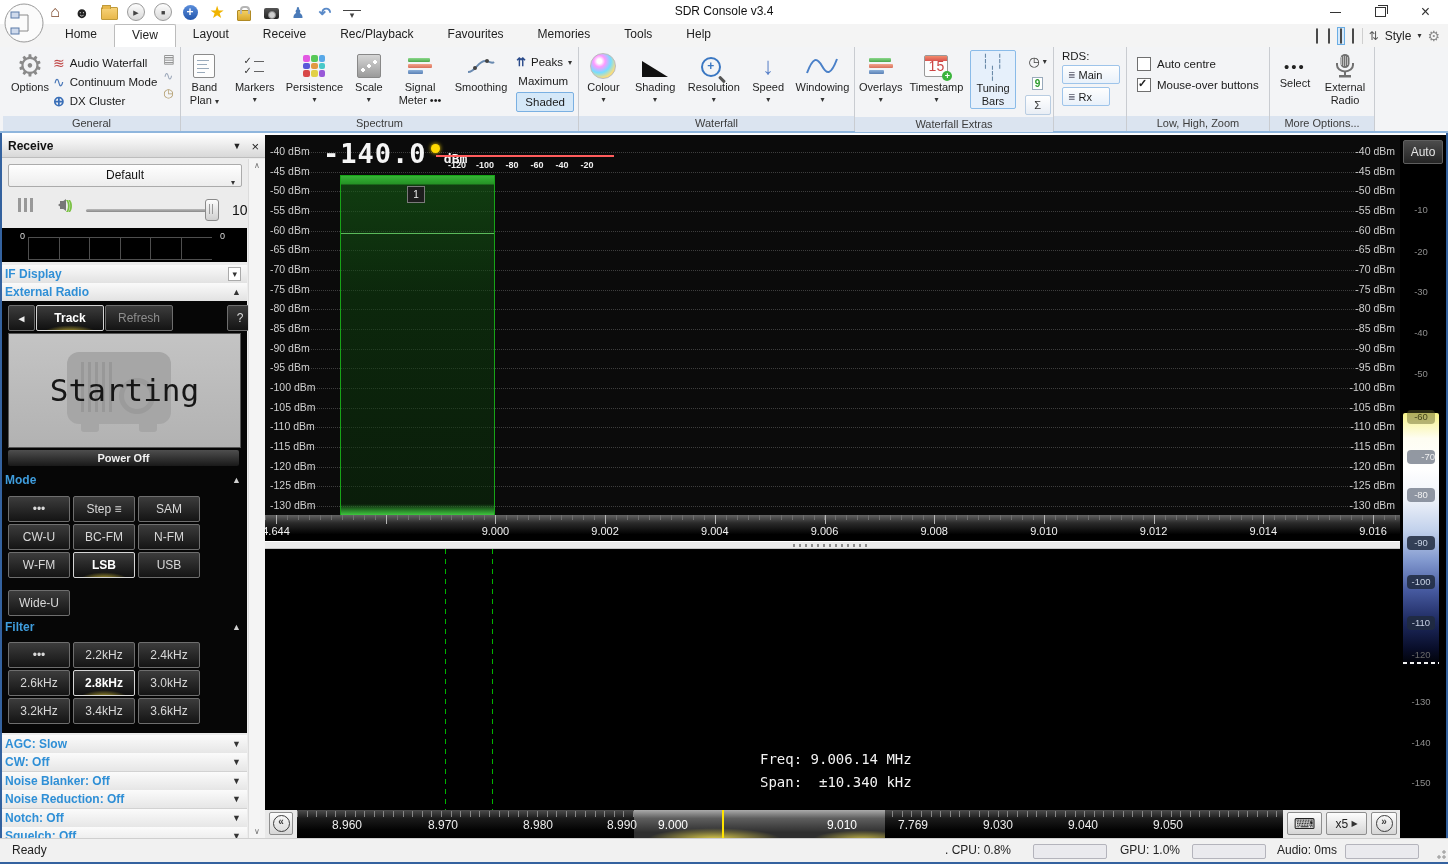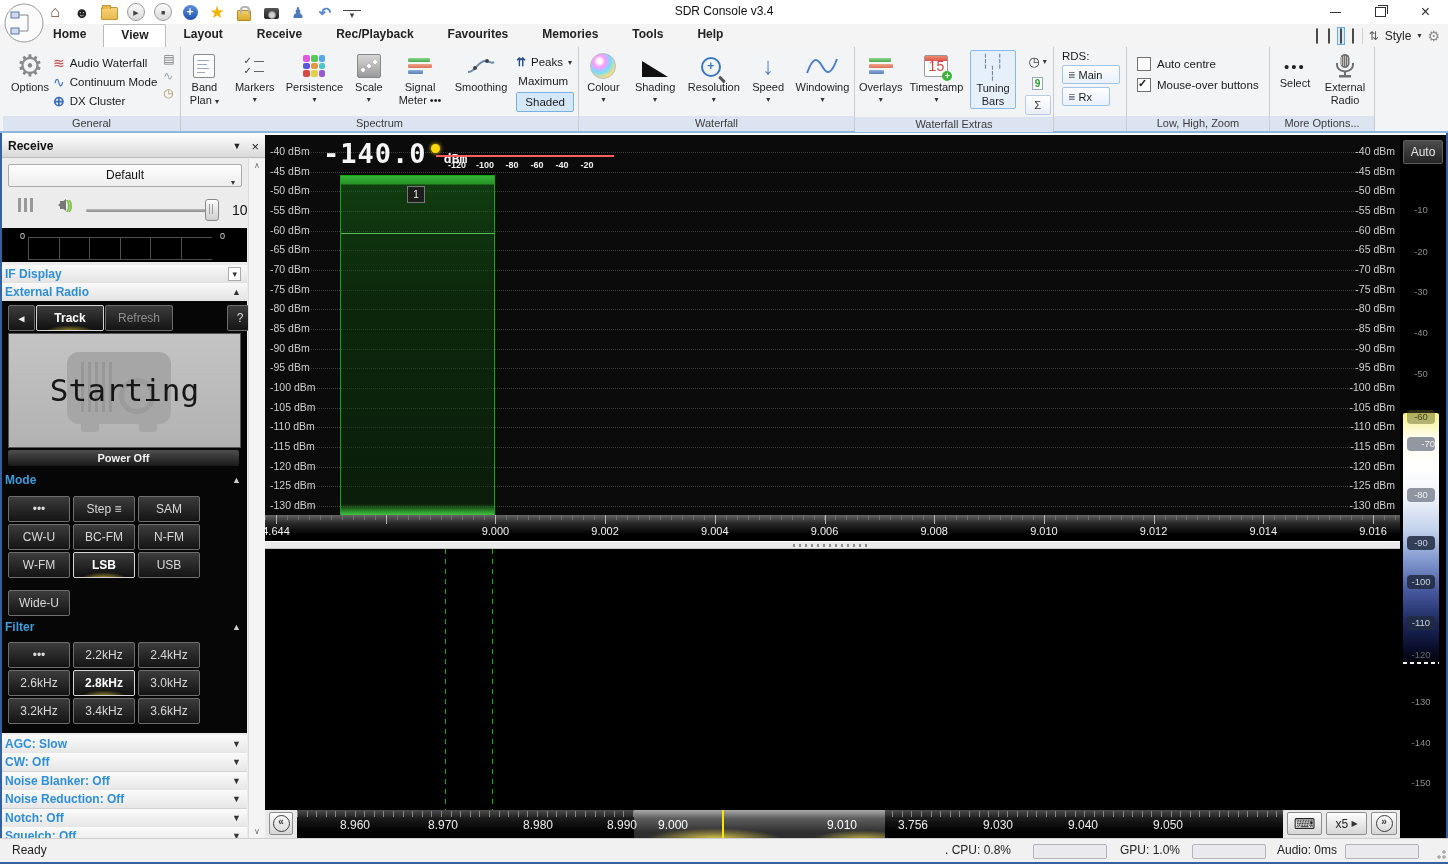--- a/index.html
+++ b/index.html
@@ -20,21 +20,21 @@
   .qi-cam{width:15px;height:11px;background:linear-gradient(#555,#222);border-radius:2px;position:relative;margin-top:3px;}
   .qi-cam::before{content:"";position:absolute;left:4.5px;top:2.5px;width:6px;height:6px;border-radius:50%;background:#cfcfcf;border:1px solid #888;}
   #win-title{position:absolute;left:0;right:0;top:4px;text-align:center;font-size:12px;color:#111;}
   #win-controls{position:absolute;right:0;top:0;height:24px;display:flex;}
   .wbtn{width:45px;height:24px;display:flex;align-items:center;justify-content:center;color:#333;font-size:13px;}
   .wmin{width:11px;height:1px;background:#333;display:inline-block;}
   .wmax{width:9px;height:8px;border:1px solid #333;display:inline-block;position:relative;background:#fff;}
   .wmax::before{content:"";position:absolute;left:2px;top:-3px;width:9px;height:8px;border:1px solid #333;border-left:none;border-bottom:none;}
   
   #tabrow{position:absolute;left:0;top:24px;width:1448px;height:23px;background:#f4f4f4;border-bottom:1px solid #d9d9d9;}
-  #tabs{position:absolute;left:36px;top:0;height:23px;display:flex;font-weight:bold;}
+  #tabs{position:absolute;left:48px;top:0;height:23px;display:flex;}
   .tab{padding:3px 17px 0 17px;height:20px;font-size:12px;color:#222;}
   .tab.active{background:#fff;border:1px solid #bcbcbc;border-bottom:none;border-radius:2px 2px 0 0;}
   #tab-right{position:absolute;right:8px;top:1px;display:flex;align-items:center;gap:6px;height:21px;}
   .mon-wrap{padding:1px 2px;}
   .mon-wrap.sel{outline:1px solid #6aaDe4;background:#d6e9fa;}
   .mon{width:18px;height:13px;border:1px solid #4a4a4a;border-radius:2px;background:linear-gradient(135deg,#9fd0f5,#2f74b8);position:relative;}
   .mon::after{content:"";position:absolute;left:4px;right:4px;bottom:-4px;height:3px;background:#bbb;}
   .tsep{width:1px;height:16px;background:#cfcfcf;}
   
   #ribbon{position:absolute;left:0;top:47px;width:1448px;height:86px;background:#f3f4f6;border-bottom:2px solid #8fb6dd;display:flex;padding-left:3px;box-sizing:border-box;}
@@ -714,38 +714,40 @@
     </div>
 </div>
 
 <div id="divider">
   <div id="div-handle"></div>
 </div>
 
 <div id="waterfall">
   <div class="wf-dash" style="left:180px"></div>
   <div class="wf-dash" style="left:227px"></div>
+  <div id="wf-text"><span>Freq: 9.006.14 MHz</span>
+<span>Span:  ±10.340 kHz</span></div>
 </div>
 
 <div id="navigator">
   <div class="navbtn" style="left:4px;width:24px">
       <span class="nav-circ">«</span>
     </div>
   <div id="nav-scale">
     <div id="nav-ticks"></div>
     <div id="nav-highlight"></div>
     <div id="nav-yellow"></div>
     <div id="nav-labels">
-        <div class="nav-lab" style="left: 28px;">8.960</div>
+        <div class="nav-lab" style="left: 20px;">8.960</div>
         <div class="nav-lab" style="left: 116px;">8.970</div>
         <div class="nav-lab" style="left: 211px;">8.980</div>
         <div class="nav-lab" style="left: 295px;">8.990</div>
         <div class="nav-lab" style="left: 346px; color: rgb(253, 253, 253);">9.000</div>
         <div class="nav-lab" style="left: 515px; color: rgb(253, 253, 253);">9.010</div>
-        <div class="nav-lab" style="left: 586px;">3.756</div>
+        <div class="nav-lab" style="left: 586px;">7.769</div>
         <div class="nav-lab" style="left: 671px;">9.030</div>
         <div class="nav-lab" style="left: 756px;">9.040</div>
         <div class="nav-lab" style="left: 841px;">9.050</div>
       </div>
   </div>
   <div class="navbtn" style="left:1022px;width:35px">
       <span style="font-size:15px">⌨</span>
     </div>
   <div class="navbtn" style="left:1061px;width:41px">
     <span style="font-size:12px">x5</span>&nbsp;<span class="caret">▶</span>
@@ -759,21 +761,21 @@
   <div id="auto-btn">Auto</div>
   <div id="rp-strip"></div>
   <div id="rp-marker"></div>
   <div id="rp-labels">
       <div class="rp-lab" style="top: 69px;">-10</div>
       <div class="rp-lab" style="top: 111px;">-20</div>
       <div class="rp-lab" style="top: 151px;">-30</div>
       <div class="rp-lab" style="top: 192px;">-40</div>
       <div class="rp-lab" style="top: 233px;">-50</div>
       <div class="rp-badge olive" style="top: 275px;">-60</div>
-      <div class="rp-badge light" style="top: 302px; text-align: right;">-70</div>
+      <div class="rp-badge light" style="top: 315px; text-align: right;">-70</div>
       <div class="rp-badge light" style="top: 353px;">-80</div>
       <div class="rp-badge" style="top: 401px;">-90</div>
       <div class="rp-badge" style="top: 440px;">-100</div>
       <div class="rp-badge" style="top: 481px;">-110</div>
       <div class="rp-lab" style="top: 514px; color: rgb(106, 106, 106);">-120</div>
       <div class="rp-lab" style="top: 561px;">-130</div>
       <div class="rp-lab" style="top: 602px;">-140</div>
       <div class="rp-lab" style="top: 642px;">-150</div>
     </div>
 </div>

